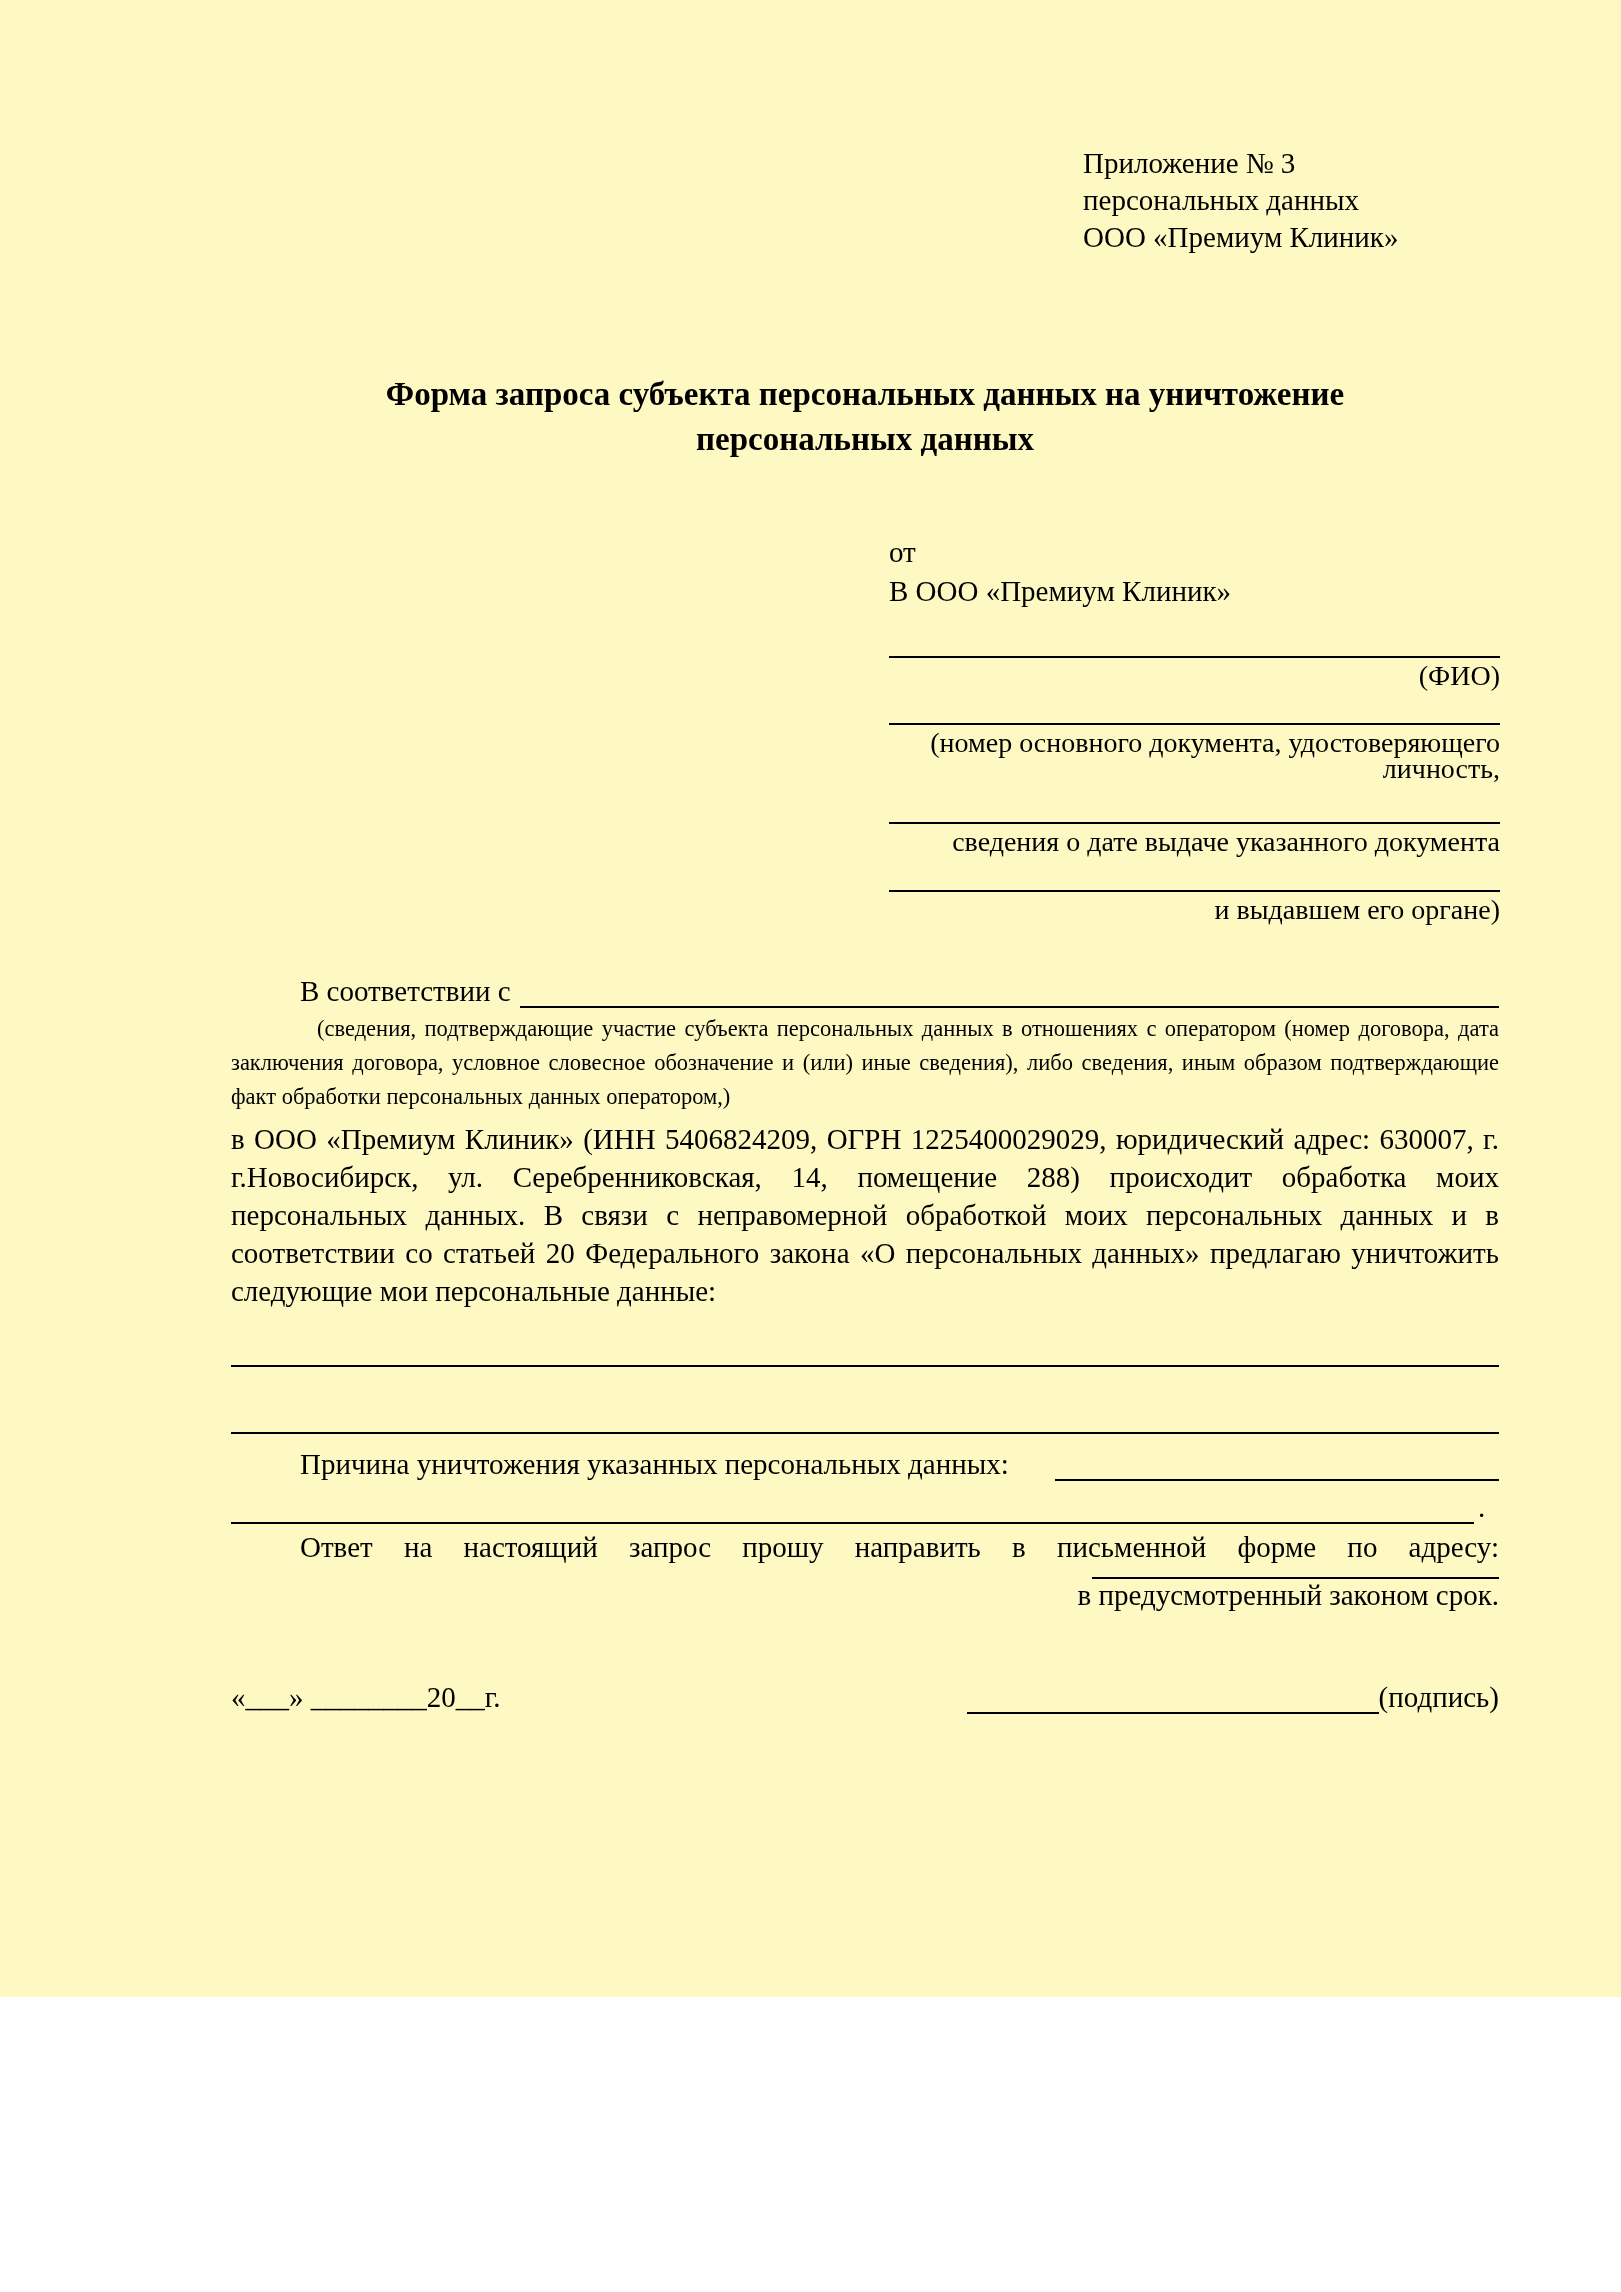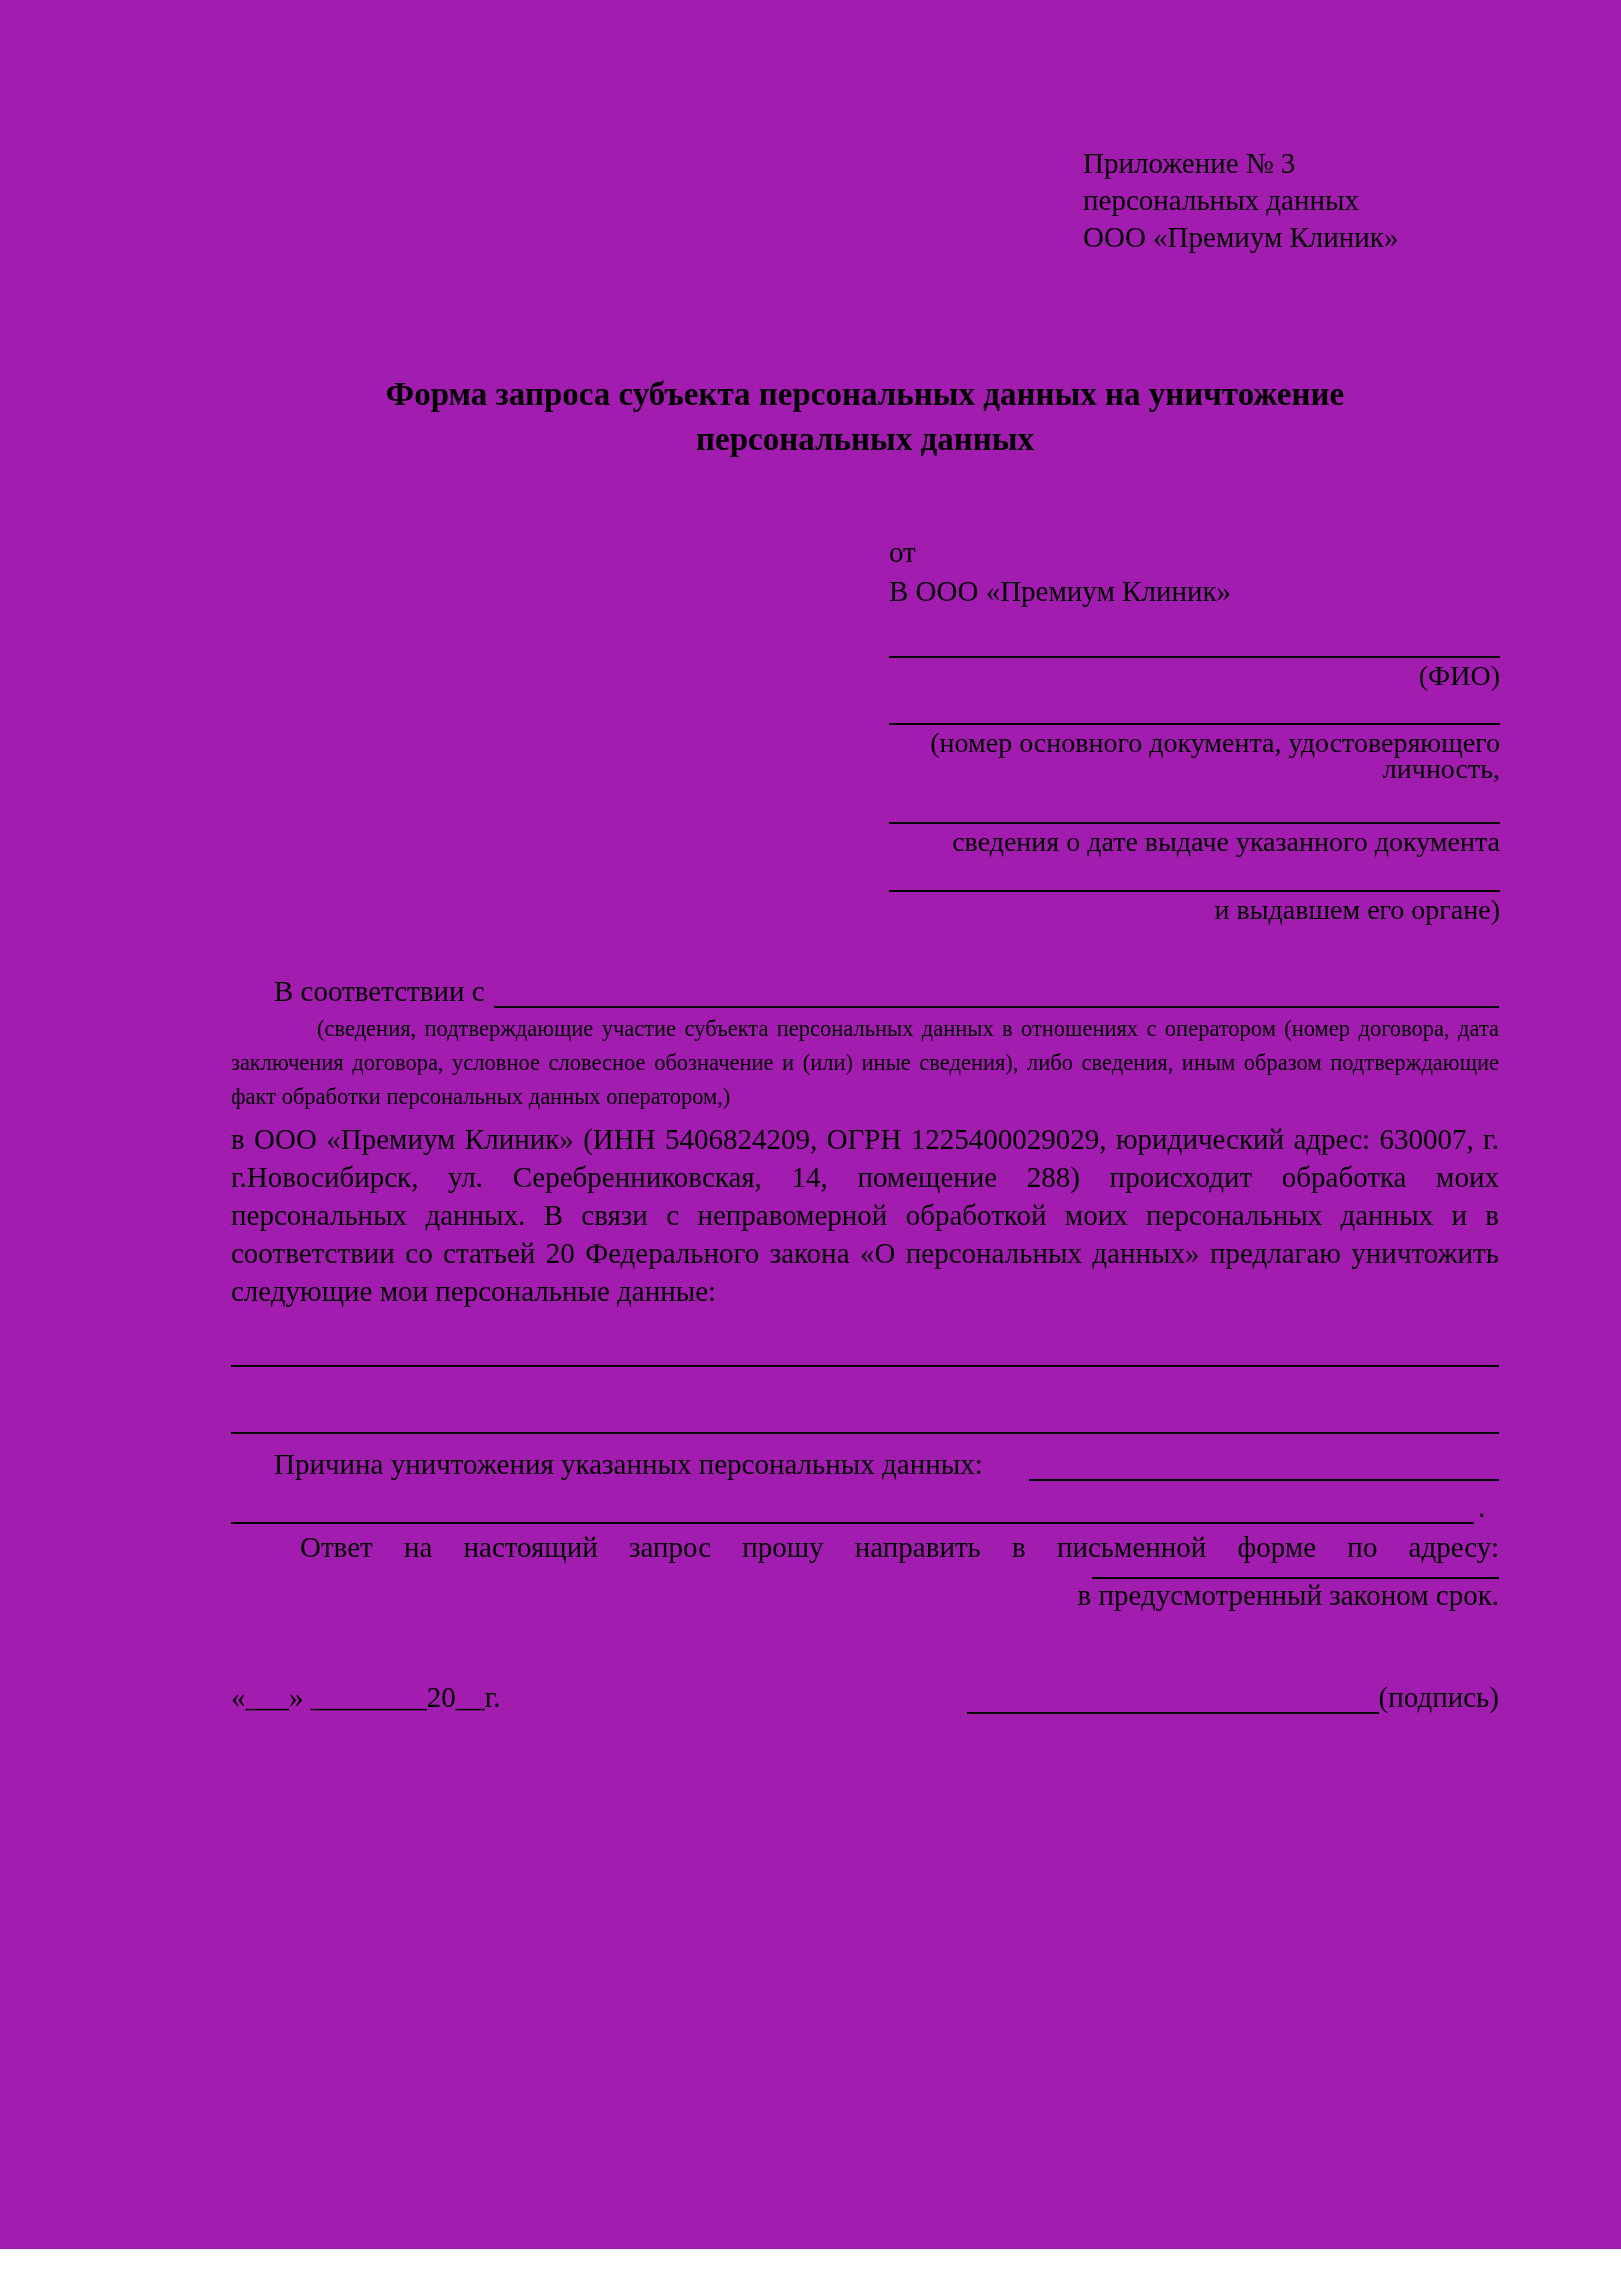--- a/index.html
+++ b/index.html
@@ -3,22 +3,22 @@
 <meta charset="utf-8">
 <style>
   html, body {
     margin: 0;
     padding: 0;
     background: #ffffff;
   }
   .page {
     position: relative;
     width: 1621px;
-    height: 2249px;
-    background: #a21caf;
+    height: 1997px;
+    background: #fef9c3;
     color: #000000;
     font-family: "Liberation Serif", "DejaVu Serif", serif;
     font-size: 29px;
     overflow: hidden;
   }
   .content {
     position: absolute;
     left: 231px;
     top: 145px;
     width: 1268px;
@@ -63,21 +63,21 @@
   }
 
   
   .row {
     display: flex;
     align-items: flex-end;
   }
   .accordance { margin-top: 47px; height: 39px; }
   .lead {
     white-space: nowrap;
-    margin-left: 43px;
+    margin-left: 69px;
     margin-right: 9.8px;
   }
   .fill {
     flex: 1 1 auto;
     border-bottom: 2.9px solid #000;
     height: 33px;
   }
 
   .note {
     margin-top: 3.9px;

